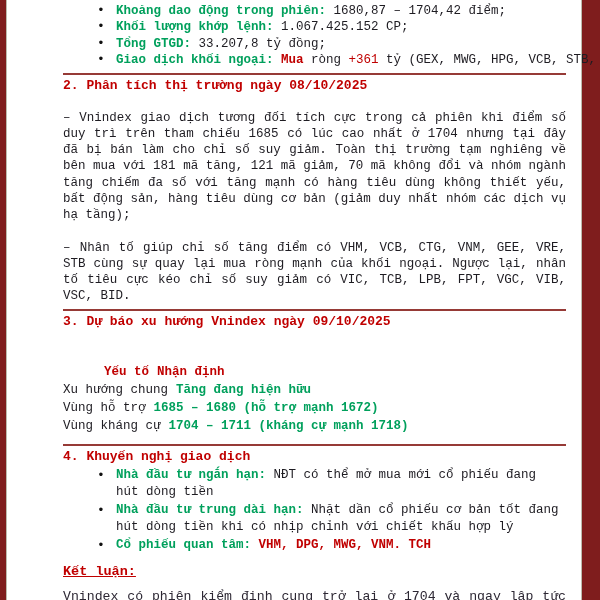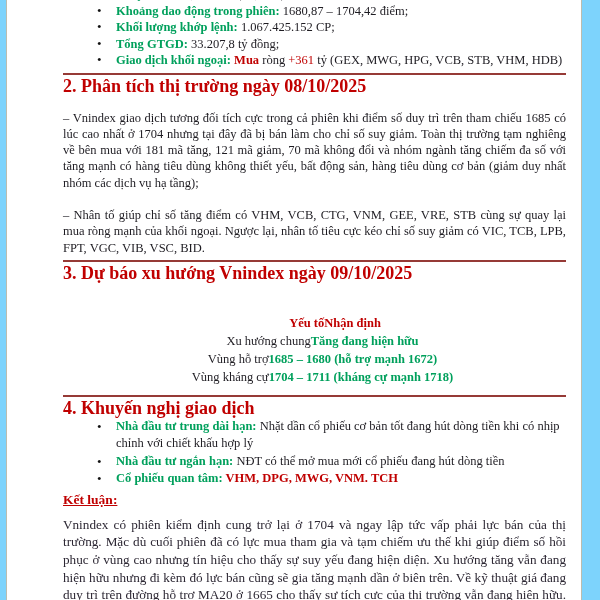--- a/index.html
+++ b/index.html
@@ -1,49 +1,49 @@
 <!DOCTYPE html>
 <html><head>
 <meta charset="utf-8">
 <style>
   html,body{margin:0;padding:0;}
   .canvas{
     position:relative;width:600px;height:600px;overflow:hidden;
-    background:#7dd3fc;
-    font-family:Liberation Serif, serif;
+    background:#7f1d1d;
+    font-family:Liberation Mono, monospace;
     color:#1e1c22;
   }
   .page{
     position:absolute;left:6px;top:-24px;width:574px;height:660px;
     background:#ffffff;
     border-left:1px solid #bcbcae;border-right:1px solid #bcbcae;
   }
   .content{position:absolute;left:56px;right:15px;top:24px;font-size:12.5px;}
   
   .stats{list-style:none;margin:-14px 0 0 0;padding:0;}
   .stats li{position:relative;padding-left:53px;line-height:16.5px;white-space:nowrap;}
   .stats li::before{content:"•";position:absolute;left:34px;top:0;color:#111;font-size:13px;}
   .g{color:#00a05c;font-weight:bold;}
   .r{color:#c00000;margin-top:32px;}
   .b{font-weight:bold;}
   .divider{border-top:2px solid #963a36;margin:4px 0 3px 0;}
-  .sec-title{color:#c00000;font-weight:bold;font-size:18px;line-height:16px;margin:1px 0;}
+  .sec-title{color:#c00000;font-weight:bold;font-size:13px;line-height:16px;margin:1px 0;}
   .para{margin:16px 0 1px 0;line-height:16.3px;text-align:justify;}
   
-  .frow{display:flex;justify-content:center;line-height:18px;}
+  .frow{display:flex;justify-content:flex-start;line-height:18px;gap:8px;}
   .frow .fl{text-align:left;}
   .frow .fr{text-align:right;}
   .frow.head .fl{margin-left:41px;}
-  .frow.body .fl{margin-left:16px;}
+  .frow.body .fl{}
   .ftable{margin-bottom:9px;}
   
   .recs{list-style:none;margin:2px 0 0 0;padding:0;}
   .recs li{position:relative;padding-left:53px;line-height:17.5px;}
   .recs li::before{content:"•";position:absolute;left:34px;top:0;color:#111;font-size:13px;}
-  .concl-title{color:#c00000;font-weight:bold;font-size:13.5px;text-decoration:underline;margin-top:3px;line-height:17px;}
+  .concl-title{color:#c00000;font-weight:bold;font-size:13.5px;text-decoration:underline;margin-top:9px;line-height:17px;}
   .concl{margin-top:8px;font-size:13.2px;line-height:17.6px;color:#2c2733;text-align:justify;}
 </style>
 </head>
 <body>
 
 <div class="canvas">
   <div class="page">
     <div class="content">
 
       <ul class="stats">
@@ -79,22 +79,22 @@
         <div class="frow body">
           <span class="fl">Vùng kháng cự</span>
           <span class="fr g">1704 – 1711 (kháng cự mạnh 1718)</span>
         </div>
       </div>
 
       <div class="divider"></div>
 
       <div class="sec-title">4. Khuyến nghị giao dịch</div>
       <ul class="recs">
+        <li><span class="g">Nhà đầu tư ngắn hạn:</span><span> NĐT có thể mở mua mới cổ phiếu đang hút dòng tiền</span></li>
         <li><span class="g">Nhà đầu tư trung dài hạn:</span><span> Nhặt dần cổ phiếu cơ bản tốt đang hút dòng tiền khi có nhịp chỉnh với chiết khấu hợp lý</span></li>
-        <li><span class="g">Nhà đầu tư ngắn hạn:</span><span> NĐT có thể mở mua mới cổ phiếu đang hút dòng tiền</span></li>
         <li><span class="g">Cổ phiếu quan tâm:</span><span class="r b"> VHM, DPG, MWG, VNM. TCH</span></li>
       </ul>
 
       <div class="concl-title">Kết luận:</div>
       <p class="para concl">Vnindex có phiên kiểm định cung trở lại ở 1704 và ngay lập tức vấp phải lực bán của thị trường. Mặc dù cuối phiên đã có lực mua tham gia và tạm chiếm ưu thế khi giúp điểm số hồi phục ở vùng cao nhưng tín hiệu cho thấy sự suy yếu đang hiện diện. Xu hướng tăng vẫn đang hiện hữu nhưng đi kèm đó lực bán cũng sẽ gia tăng mạnh dần ở biên trên. Về kỹ thuật giá đang duy trì trên đường hỗ trợ MA20 ở 1665 cho thấy sự tích cực của thị trường vẫn đang hiện hữu. Đi kèm đó các chỉ báo kỹ thuật MACD đã cắt lên đường tín hiệu, biểu đồ histogram trên đường 0 cùng RSI = 61 hướng lên cho thấy tín hiệu mua đã xuất hiện, xu hướng tăng đang hiện hữu nhưng chưa mạnh. Nhà đầu tư có thể mua mới cổ phiếu khi thị trường chung có nhịp chỉnh nhưng cần có sự chọn lọc cổ phiếu cơ bản tốt đang hút dòng tiền và giá đã đủ chiết khấu hợp lý để tham gia ở thời điểm hiện tại. Dòng tiền đang dịch chuyển luân phiên giữa các nhóm ngành để duy trì sự tích cực của điểm số nên nhà đầu tư cần có sự sàng lọc trong giao dịch và điểm tích cực trong</p>
 
     </div>
   </div>
 </div>
 

